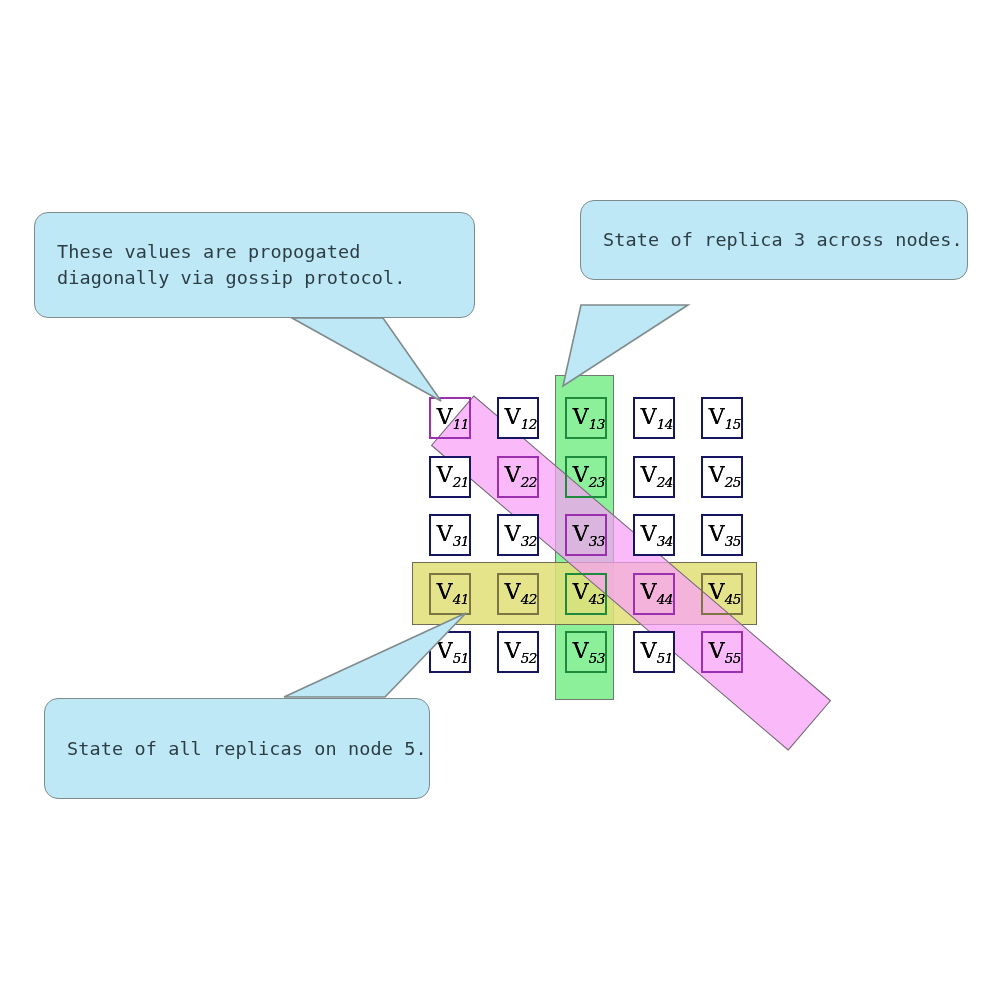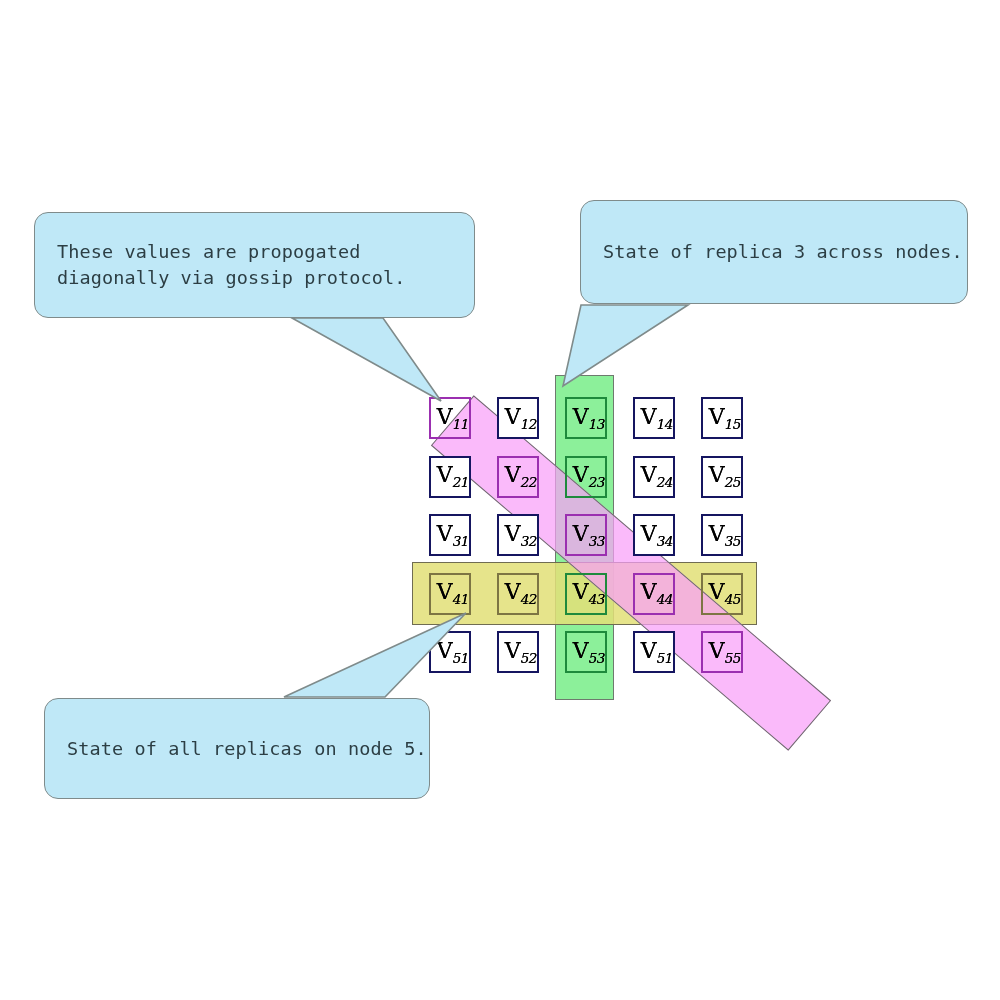--- a/index.html
+++ b/index.html
@@ -257,21 +257,21 @@
     <polygon points="292,318 383,318 441,401"></polygon>
     <polygon points="581,305 688,305 563,386"></polygon>
     <polygon points="284,697 385,697 466,613"></polygon>
   </svg>
 
   <div class="callout" style="left:34px;top:212px;width:441px;height:106px;">
     <div class="ctext">These values are propogated
 diagonally via gossip protocol.</div>
   </div>
 
-  <div class="callout" style="left:580px;top:200px;width:388px;height:104px;">
+  <div class="callout" style="left:580px;top:200px;width:388px;height:80px;">
     <div class="ctext">State of replica 3 across nodes.</div>
   </div>
 
   <div class="callout" style="left:44px;top:698px;width:386px;height:101px;">
     <div class="ctext">State of all replicas on node 5.</div>
   </div>
 
 </div>
 
 </body></html>

